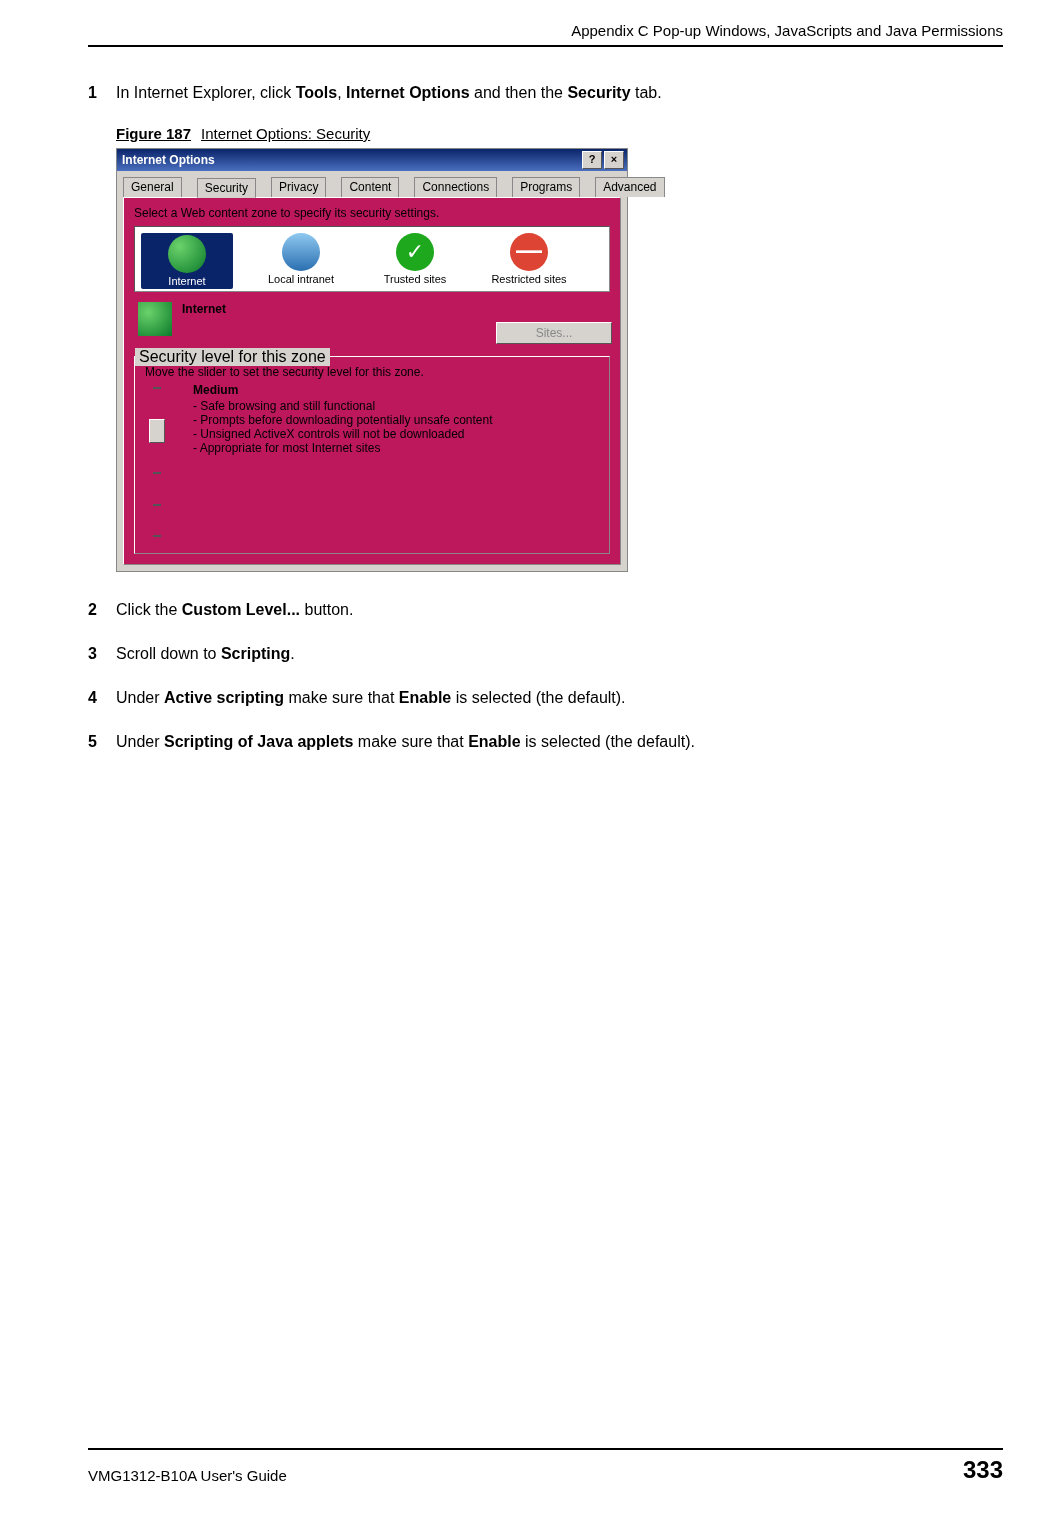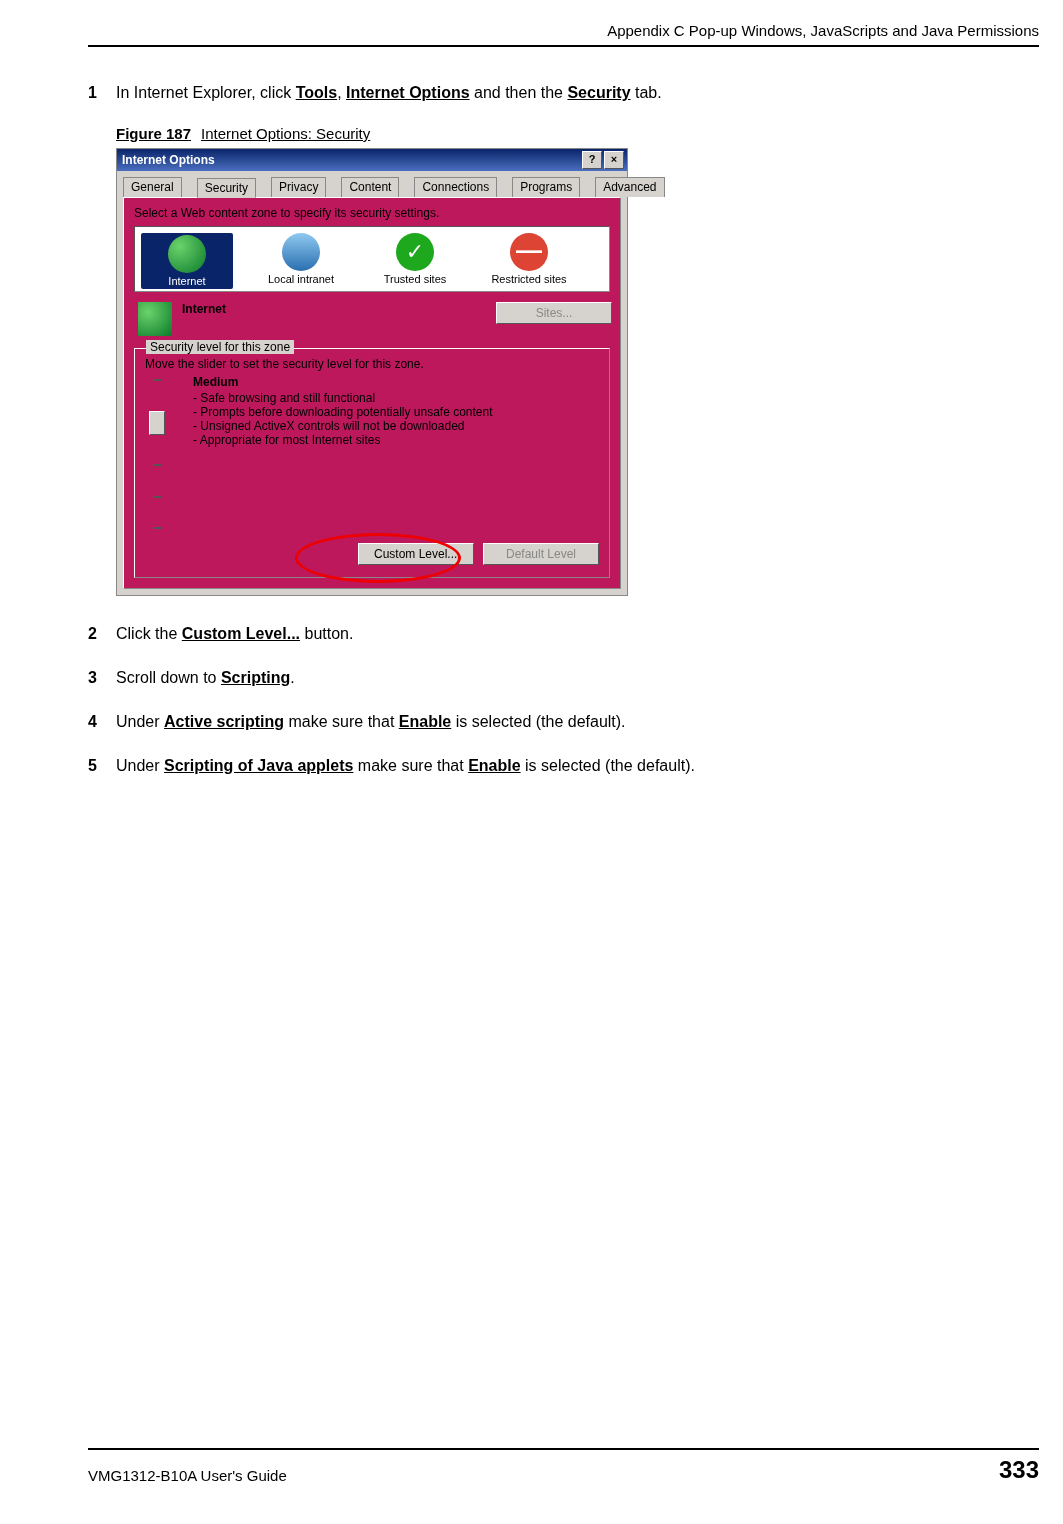--- a/index.html
+++ b/index.html
@@ -6,21 +6,21 @@
     margin: 0;
     padding: 0;
     font-family: Verdana, Arial, sans-serif;
     background: #fff;
     width: 1063px;
     height: 1524px;
     position: relative;
     box-sizing: border-box;
   }
   .page {
-    padding: 22px 24px 40px 88px;
+    padding: 22px 60px 40px 88px;
     box-sizing: border-box;
     height: 100%;
     display: flex;
     flex-direction: column;
   }
   .header {
     text-align: right;
     font-size: 15px;
     border-bottom: 2px solid #000;
     padding-bottom: 6px;
@@ -31,21 +31,21 @@
     display: flex;
     font-size: 16px;
     margin-bottom: 20px;
     line-height: 1.5;
   }
   .step-num {
     font-weight: bold;
     width: 28px;
     flex-shrink: 0;
   }
-  .step-text b { font-weight: bold; text-decoration: underline; }
+  .step-text b { font-weight: bold; }
   .figure-caption {
     font-size: 15px;
     margin-left: 28px;
     margin-top: 0;
     margin-bottom: 6px;
     text-decoration: underline;
   }
   .figure-caption .fignum { font-weight: bold; margin-right: 10px; }
 
   
@@ -141,22 +141,22 @@
   .sites-btn-wrap { width:110px; text-align:right; }
 
   .groupbox {
     border:1px solid #888;
     border-top-color:#fff; border-left-color:#fff;
     margin-top:6px;
     padding:8px 10px 12px 10px;
     position:relative;
   }
   .groupbox .legend {
-    position:absolute; top:-9px; left:11px;
-    background:#d6d3ce; padding:0 4px; font-size:12px;
+    position:absolute; top:-9px; left:0;
+    background:#d6d3ce; padding:0 4px; font-size:16px;
   }
   .slider-row { display:flex; gap:24px; }
   .slider {
     width:24px; height:150px;
     display:flex; flex-direction:column; align-items:center; justify-content:space-between;
     padding:4px 0;
   }
   .slider .tick{width:8px;height:2px;background:#555;}
   .slider .thumb{width:14px;height:22px;background:#d6d3ce;border:1px solid #555;border-top-color:#fff;border-left-color:#fff;}
   .slider-text { flex:1; font-size:12px; }
@@ -164,20 +164,21 @@
   .slider-text .bullets{font-size:12px; margin-top:2px;}
   .btn {
     display:inline-block;
     background:#d6d3ce;
     border:1px solid #555;
     border-top-color:#fff; border-left-color:#fff;
     padding:3px 14px;
     font-size:12px;
     min-width:86px;
     text-align:center;
+    margin-top:20px;
   }
   .btn.disabled{color:#888;}
   .btn-row{ text-align:right; margin-top:10px; }
   .btn-row .btn{ margin-left:6px; }
   .highlight-oval{
     position:absolute;
     border:3px solid #e00;
     border-radius:50%;
     width:160px; height:44px;
     pointer-events:none;
@@ -279,25 +280,20 @@
             <div class="slider-text">
               <div class="level-name">Medium</div>
               <div class="bullets">
                 <div>- Safe browsing and still functional</div>
                 <div>- Prompts before downloading potentially unsafe content</div>
                 <div>- Unsigned ActiveX controls will not be downloaded</div>
                 <div>- Appropriate for most Internet sites</div>
               </div>
             </div>
           </div>
-          <div class="btn-row" style="position:relative;">
-            <span class="btn">Custom Level...</span>
-            <span class="btn disabled">Default Level</span>
-            <div class="highlight-oval" style="left:150px;top:-10px;"></div>
-          </div>
         </div>
       </div>
     </div>
 
     <div class="step">
       <div class="step-num">2</div>
       <div class="step-text">
         <span>Click the </span><b>Custom Level...</b><span> button.</span>
       </div>
     </div>

